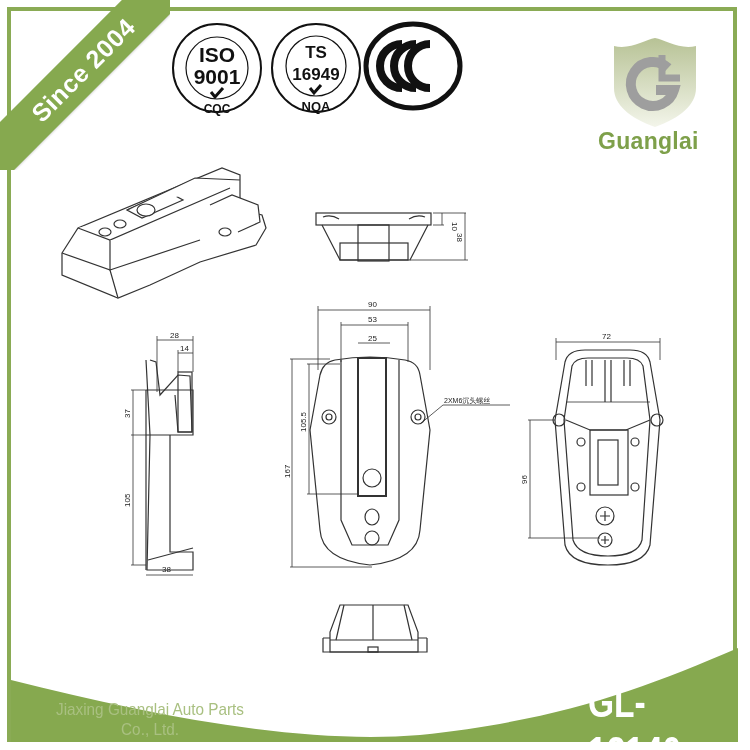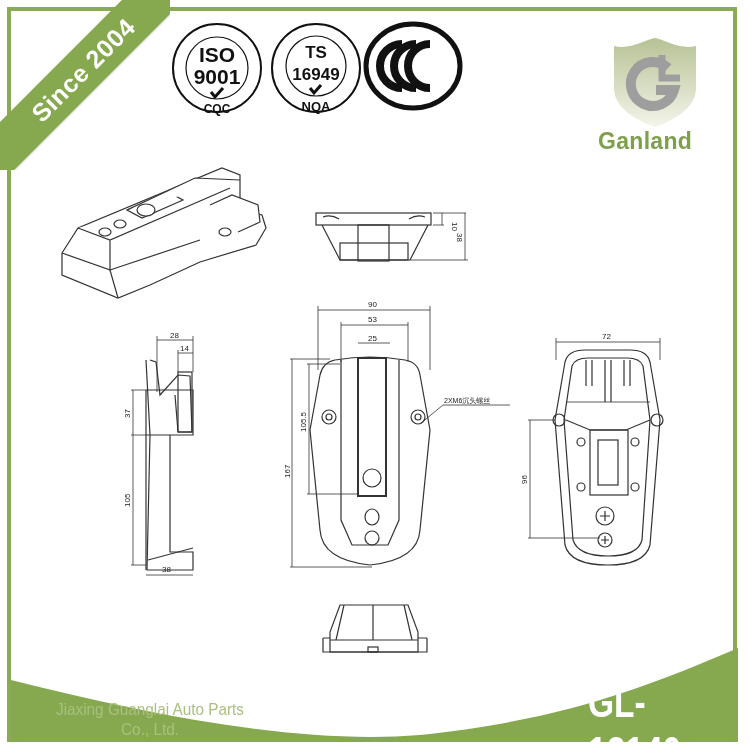--- a/index.html
+++ b/index.html
@@ -179,20 +179,20 @@
     <line x1="330" y1="640" x2="418" y2="640"></line>
     <path d="M344 605 L 336 640 M 404 605 L 412 640"></path>
     <rect x="368" y="647" width="10" height="5"></rect>
   </g>
 </svg>
 
 <div class="ribbon-wrap">
   <div class="ribbon">Since 2004</div>
 </div>
 
-<div class="brand-name">Ganland</div>
+<div class="brand-name">Guanglai</div>
 
 <div class="company">
   <div>Jiaxing Guanglai Auto Parts</div>
   <div>Co., Ltd.</div>
 </div>
 
 <div class="model">GL-12140</div>
 
 </body></html>

